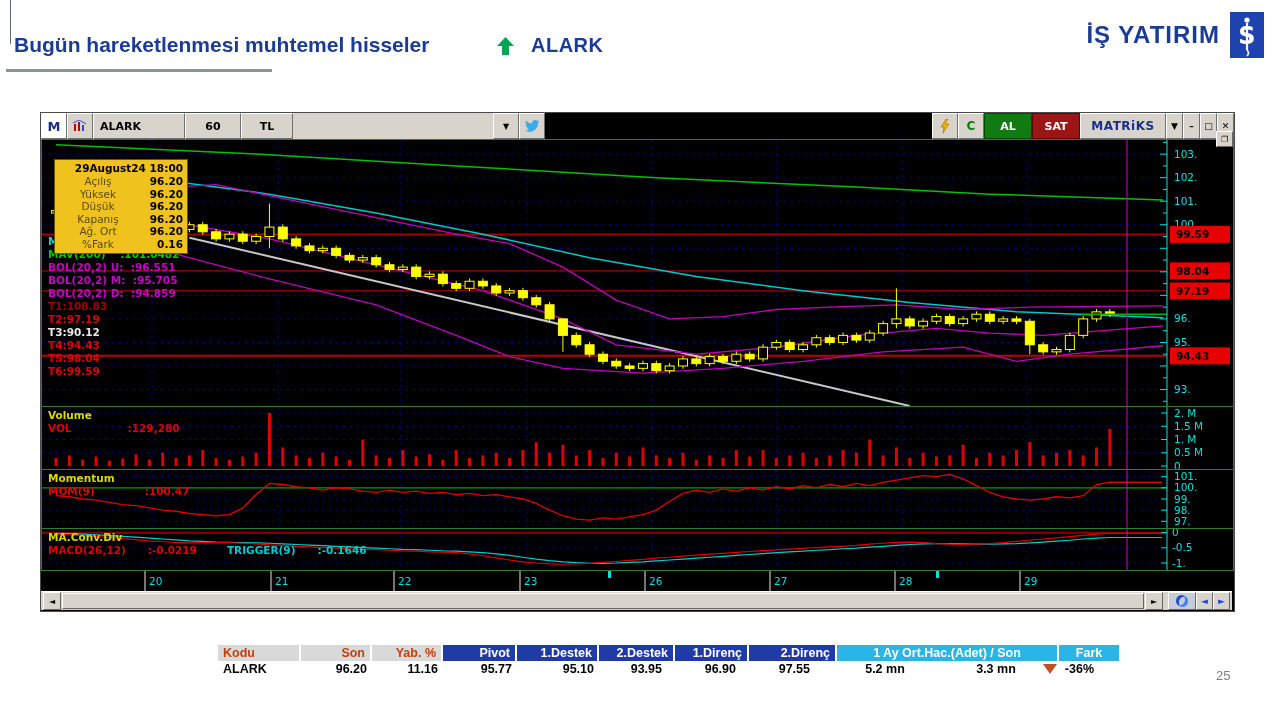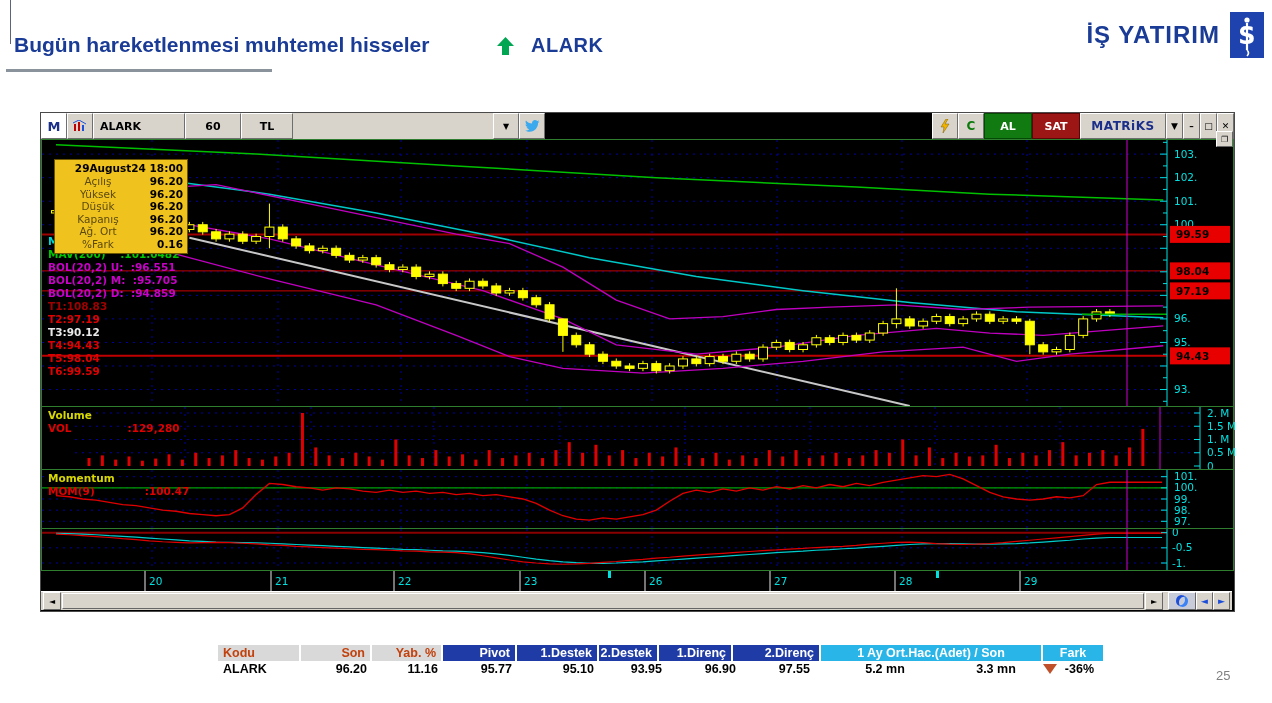--- a/index.html
+++ b/index.html
@@ -408,21 +408,21 @@
             <text x="1134" y="98.39469026548655" fill="#000" font-size="10.5" font-weight="bold">99.59</text>
             <rect x="1128" y="122.38141592920329" width="60" height="17" fill="#e80000"></rect>
             <text x="1134" y="134.88141592920329" fill="#000" font-size="10.5" font-weight="bold">98.04</text>
             <rect x="1128" y="142.39026548672564" width="60" height="17" fill="#e80000"></rect>
             <text x="1134" y="154.89026548672564" fill="#000" font-size="10.5" font-weight="bold">97.19</text>
             <rect x="1128" y="207.3601769911502" width="60" height="17" fill="#e80000"></rect>
             <text x="1134" y="219.8601769911502" fill="#000" font-size="10.5" font-weight="bold">94.43</text>
           </svg>
         </div>
       <div class="sep"></div>
-      <div class="panel" id="volPanel" style="height:62px;padding-left:33px;">
+      <div class="panel" id="volPanel" style="height:62px;">
         <div class="pane-lab" id="volLab">
             <div style="color:#d8d800">Volume</div>
             <div style="color:#e00000">VOL<span style="padding-left:56px">:129,280</span></div>
           </div>
       <svg width="1189" height="62">
             <line x1="110" y1="0" x2="110" y2="62" stroke="#0000a0" stroke-width="1" stroke-dasharray="2,5"></line>
             <line x1="236" y1="0" x2="236" y2="62" stroke="#0000a0" stroke-width="1" stroke-dasharray="2,5"></line>
             <line x1="359" y1="0" x2="359" y2="62" stroke="#0000a0" stroke-width="1" stroke-dasharray="2,5"></line>
             <line x1="485" y1="0" x2="485" y2="62" stroke="#0000a0" stroke-width="1" stroke-dasharray="2,5"></line>
             <line x1="610" y1="0" x2="610" y2="62" stroke="#0000a0" stroke-width="1" stroke-dasharray="2,5"></line>
@@ -558,20 +558,24 @@
             <line x1="1119" y1="28.999999999999936" x2="1125" y2="28.999999999999936" stroke="#00e0e0" stroke-width="1"></line>
             <text x="1132" y="32.499999999999936" fill="#00e0e0" font-size="10.5">99.</text>
             <line x1="1119" y1="40.15384615384609" x2="1125" y2="40.15384615384609" stroke="#00e0e0" stroke-width="1"></line>
             <text x="1132" y="43.65384615384609" fill="#00e0e0" font-size="10.5">98.</text>
             <line x1="1119" y1="51.30769230769224" x2="1125" y2="51.30769230769224" stroke="#00e0e0" stroke-width="1"></line>
             <text x="1132" y="54.80769230769224" fill="#00e0e0" font-size="10.5">97.</text>
           </svg>
         </div>
       <div class="sep"></div>
       <div class="panel" id="macdPanel" style="height:41px;">
+        <div class="pane-lab" id="macdLab">
+            <div style="color:#d8d800">MA.Conv.Div</div>
+            <div><span style="color:#e00000">MACD(26,12)</span><span style="color:#e00000;padding-left:22px">:-0.0219</span><span style="color:#00cccc;padding-left:30px">TRIGGER(9)</span><span style="color:#00cccc;padding-left:22px">:-0.1646</span></div>
+          </div>
       <svg width="1189" height="41">
             <line x1="110" y1="0" x2="110" y2="41" stroke="#0000a0" stroke-width="1" stroke-dasharray="2,5"></line>
             <line x1="236" y1="0" x2="236" y2="41" stroke="#0000a0" stroke-width="1" stroke-dasharray="2,5"></line>
             <line x1="359" y1="0" x2="359" y2="41" stroke="#0000a0" stroke-width="1" stroke-dasharray="2,5"></line>
             <line x1="485" y1="0" x2="485" y2="41" stroke="#0000a0" stroke-width="1" stroke-dasharray="2,5"></line>
             <line x1="610" y1="0" x2="610" y2="41" stroke="#0000a0" stroke-width="1" stroke-dasharray="2,5"></line>
             <line x1="735" y1="0" x2="735" y2="41" stroke="#0000a0" stroke-width="1" stroke-dasharray="2,5"></line>
             <line x1="860" y1="0" x2="860" y2="41" stroke="#0000a0" stroke-width="1" stroke-dasharray="2,5"></line>
             <line x1="985" y1="0" x2="985" y2="41" stroke="#0000a0" stroke-width="1" stroke-dasharray="2,5"></line>
             <line x1="0" y1="18.829629629629625" x2="1125" y2="18.829629629629625" stroke="#0000a0" stroke-width="1" stroke-dasharray="2,5"></line>
@@ -628,21 +632,21 @@
     </div>
   </div>
 
   <div class="sum-table">
     <div class="tr" id="tblHead">
         <div class="th bg-gray" style="width:83px">Kodu</div>
         <div class="th bg-gray ra" style="width:71px">Son</div>
         <div class="th bg-gray ra" style="width:71px">Yab. %</div>
         <div class="th bg-blue ra" style="width:74px">Pivot</div>
         <div class="th bg-blue ra" style="width:82px">1.Destek</div>
-        <div class="th bg-blue ra" style="width:60px">2.Destek</div>
+        <div class="th bg-blue ra" style="width:76px">2.Destek</div>
         <div class="th bg-blue ra" style="width:74px">1.Direnç</div>
         <div class="th bg-blue ra" style="width:88px">2.Direnç</div>
         <div class="th bg-cyan ca" style="width:222px">1 Ay Ort.Hac.(Adet)  /  Son</div>
         <div class="th bg-cyan ca" style="width:62px">Fark</div>
       </div>
     <div class="tr" id="tblRow">
         <div class="td " style="width:83px">ALARK</div>
         <div class="td ra" style="width:71px">96.20</div>
         <div class="td ra" style="width:71px">11.16</div>
         <div class="td ra" style="width:74px">95.77</div>

